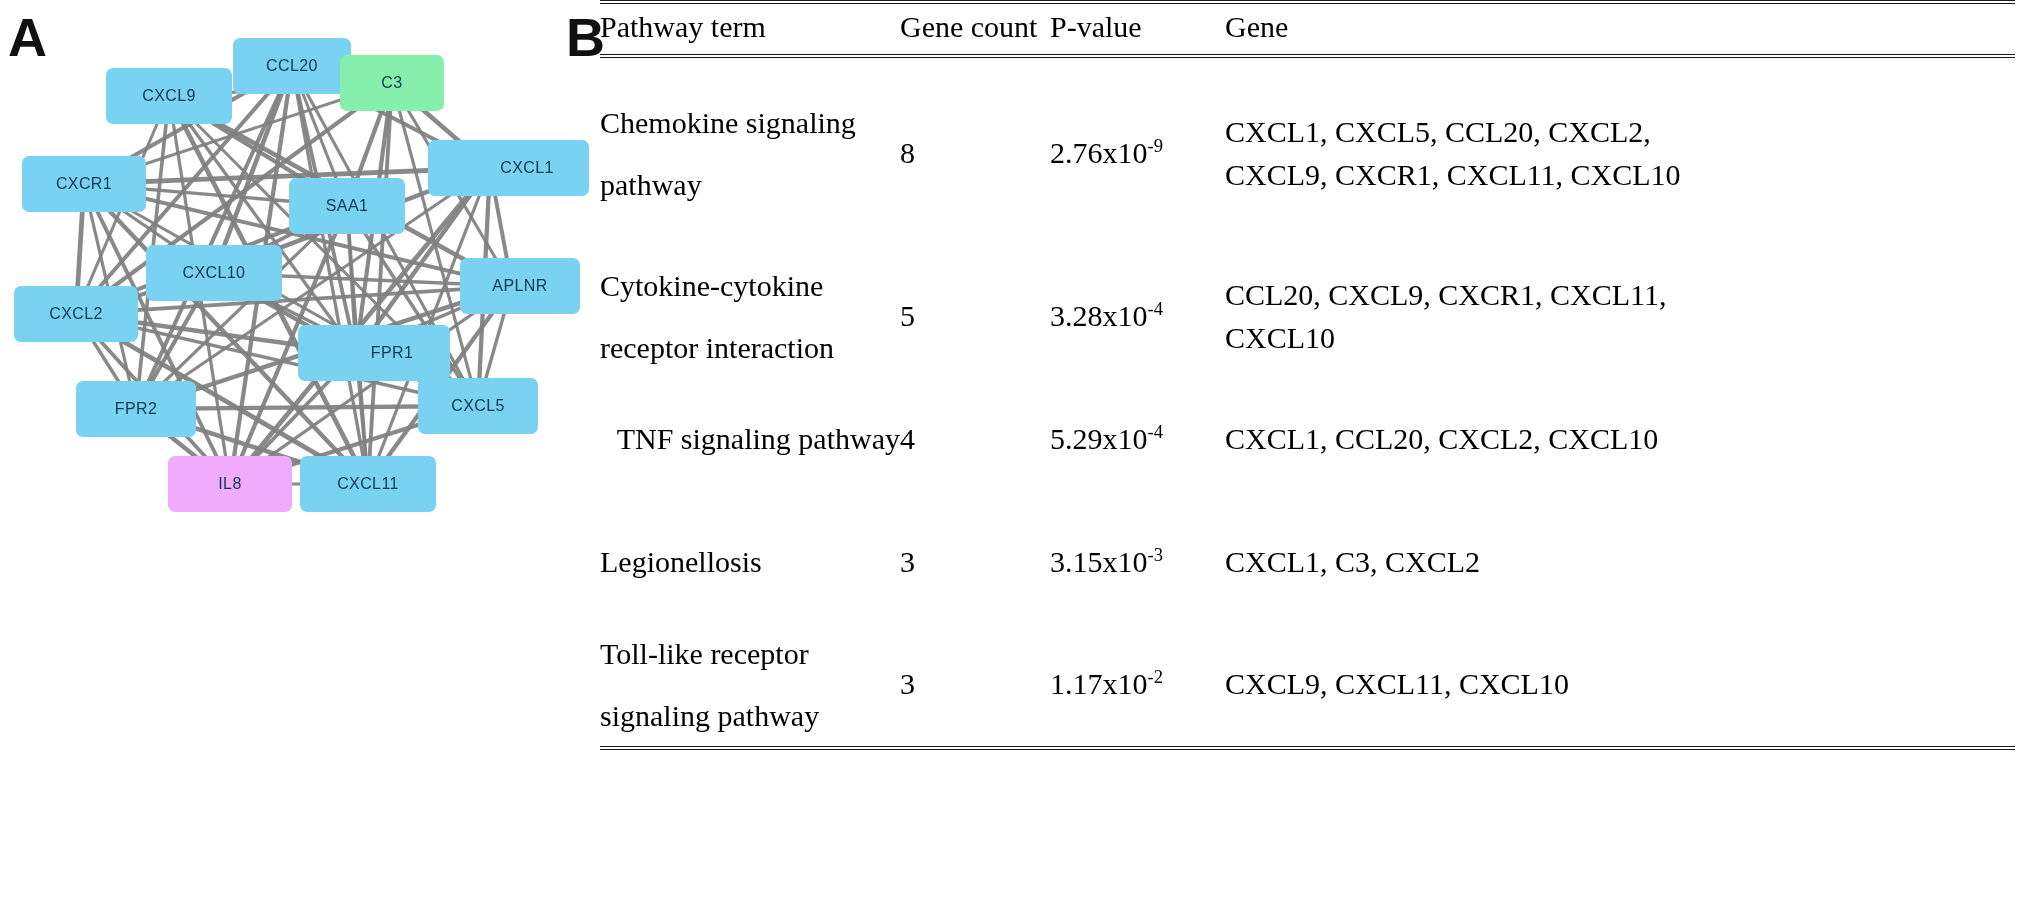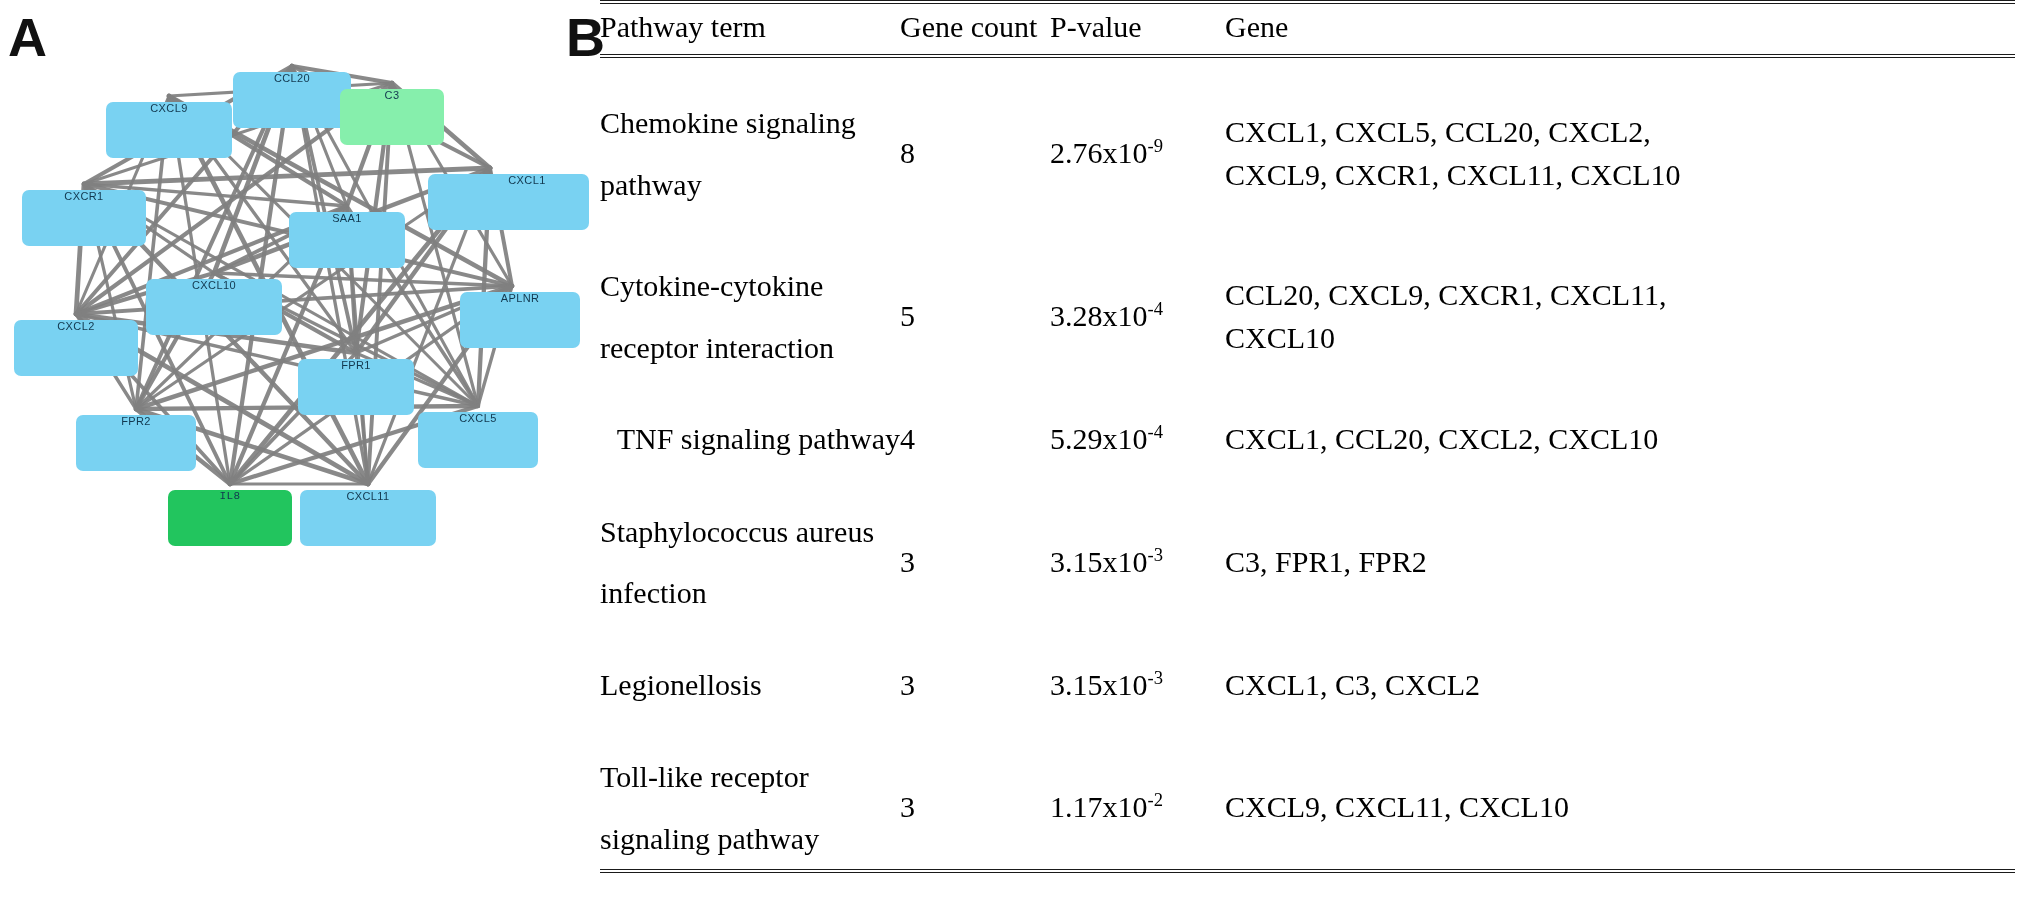--- a/index.html
+++ b/index.html
@@ -8,23 +8,23 @@
 
   
   .panel-letter{position:absolute;font-family:"Liberation Sans",sans-serif;font-weight:bold;color:#111;}
   #letter-a{left:8px;top:6px;font-size:54px;}
   #letter-b{left:566px;top:6px;font-size:54px;}
 
   
   #panel-a{position:absolute;left:0;top:0;width:560px;height:900px;}
   #net-svg{position:absolute;left:0;top:0;width:560px;height:600px;}
   .net-node{position:absolute;background:#79D2F2;border-radius:7px;
-            display:flex;align-items:flex-start;justify-content:center;
-            font-family:"Liberation Sans",sans-serif;font-size:11px;
-            color:#12384f;letter-spacing:.4px;white-space:nowrap;margin-top:34px;}
+            display:flex;align-items:center;justify-content:center;
+            font-family:"Liberation Sans",sans-serif;font-size:16px;
+            color:#12384f;letter-spacing:.4px;white-space:nowrap;}
 
   
   #panel-b{position:absolute;left:600px;top:0;width:1431px;height:900px;}
   #tbl{width:1415px;border-collapse:collapse;table-layout:fixed;}
   #tbl col.c1{width:300px;}
   #tbl col.c2{width:150px;}
   #tbl col.c3{width:175px;}
   #tbl col.c4{width:790px;}
   #tbl th{font-weight:normal;font-size:30px;text-align:left;
           padding:6px 0 10px 0;vertical-align:bottom;color:#000;}
@@ -143,30 +143,30 @@
         </div>
         <div class="net-node" style="left: 146px; top: 245px; width: 136px; height: 56px; background: rgb(121, 210, 242); color: rgb(18, 56, 79);">
           <span>CXCL10</span>
         </div>
         <div class="net-node" style="left: 460px; top: 258px; width: 120px; height: 56px; background: rgb(121, 210, 242); color: rgb(18, 56, 79);">
           <span>APLNR</span>
         </div>
         <div class="net-node" style="left: 14px; top: 286px; width: 124px; height: 56px; background: rgb(121, 210, 242); color: rgb(18, 56, 79);">
           <span>CXCL2</span>
         </div>
-        <div class="net-node" style="left: 298px; top: 325px; width: 116px; height: 56px; background: rgb(121, 210, 242); color: rgb(18, 56, 79);">
+        <div class="net-node" style="left: 298px; top: 325px; width: 116px; height: 56px; background: rgb(121, 210, 242); color: rgb(18, 56, 79); padding-left: 36px;">
           <span>FPR1</span>
         </div>
         <div class="net-node" style="left: 76px; top: 381px; width: 120px; height: 56px; background: rgb(121, 210, 242); color: rgb(18, 56, 79);">
           <span>FPR2</span>
         </div>
         <div class="net-node" style="left: 418px; top: 378px; width: 120px; height: 56px; background: rgb(121, 210, 242); color: rgb(18, 56, 79);">
           <span>CXCL5</span>
         </div>
-        <div class="net-node" style="left: 168px; top: 456px; width: 124px; height: 56px; background: #22c55e; color: rgb(18, 56, 79); font-family: Liberation Mono, monospace;">
+        <div class="net-node" style="left: 168px; top: 456px; width: 124px; height: 56px; background: #f0abfc; color: rgb(18, 56, 79);">
           <span>IL8</span>
         </div>
         <div class="net-node" style="left: 300px; top: 456px; width: 136px; height: 56px; background: rgb(121, 210, 242); color: rgb(18, 56, 79);">
           <span>CXCL11</span>
         </div>
       </div>
   </div>
 
   <div id="panel-b">
     <div class="panel-letter" id="letter-b" style="left:-34px;">B</div>
@@ -226,31 +226,20 @@
             </td>
             <td class="count">4</td>
             <td class="pval"><span>5.29x10</span><sup>-4</sup></td>
             <td class="genes">
               <div>CXCL1, CCL20, CXCL2, CXCL10</div>
             </td>
           </tr>
           <tr class="rowspacer">
             <td colspan="4" style="height: 40px;"></td>
           </tr>
-          <tr>
-            <td class="term">
-              <div style="line-height: 2.05;">Staphylococcus aureus</div>
-              <div style="line-height: 2.05;">infection</div>
-            </td>
-            <td class="count">3</td>
-            <td class="pval"><span>3.15x10</span><sup>-3</sup></td>
-            <td class="genes">
-              <div>C3, FPR1, FPR2</div>
-            </td>
-          </tr>
           <tr class="rowspacer">
             <td colspan="4" style="height: 40px;"></td>
           </tr>
           <tr>
             <td class="term">
               <div style="line-height: 1.4;">Legionellosis</div>
             </td>
             <td class="count">3</td>
             <td class="pval"><span>3.15x10</span><sup>-3</sup></td>
             <td class="genes">

